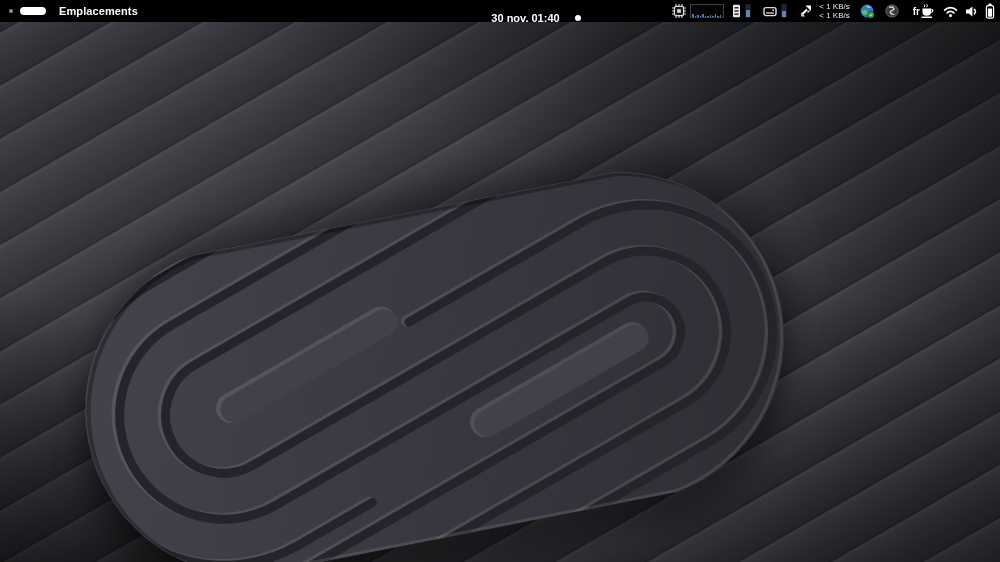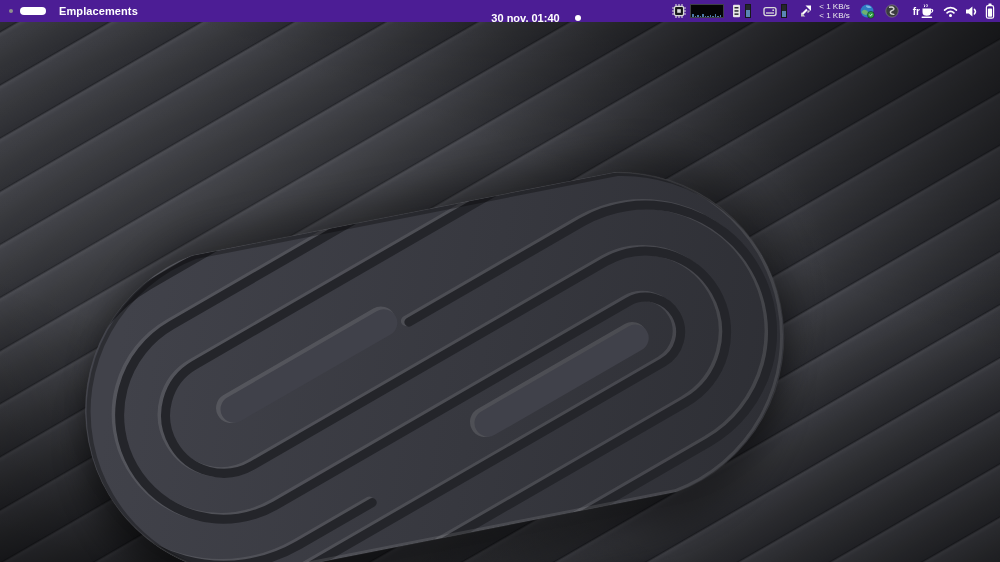--- a/index.html
+++ b/index.html
@@ -1,20 +1,20 @@
 <!DOCTYPE html>
 <html><head>
 <meta charset="utf-8">
 <style>
   html,body{margin:0;padding:0;width:1000px;height:562px;overflow:hidden;background:#2e2f33;
     font-family:"Liberation Sans", sans-serif;-webkit-font-smoothing:antialiased;}
   .stage{position:relative;width:1000px;height:562px;}
   .wall{position:absolute;left:0;top:0;}
   
-  .panel{position:absolute;left:0;top:0;width:1000px;height:22px;background:#4c1d95;color:#fff;
+  .panel{position:absolute;left:0;top:0;width:1000px;height:22px;background:#000000;color:#fff;
     display:flex;align-items:center;z-index:10;font-size:11px;font-weight:700;}
   .panel-left{display:flex;align-items:center;height:100%;padding-left:9px;}
   .ws-dot{width:4px;height:4px;border-radius:50%;background:#8f8f8f;margin-right:7px;}
   .ws-pill{width:26px;height:8px;border-radius:4px;background:#fff;margin-right:13px;}
   .app-name{font-size:11px;font-weight:700;letter-spacing:.1px;}
   .panel-center{position:absolute;left:0;top:0;width:100%;height:36px;display:flex;
     align-items:center;justify-content:center;pointer-events:none;margin-left:36px;}
   .clock{font-size:11px;font-weight:700;pointer-events:auto;}
   .clock-dot{width:6px;height:6px;border-radius:50%;background:#fff;margin-left:15px;pointer-events:auto;}
   .panel-right{position:absolute;right:0;top:0;height:22px;display:flex;align-items:center;padding-right:5px;}

